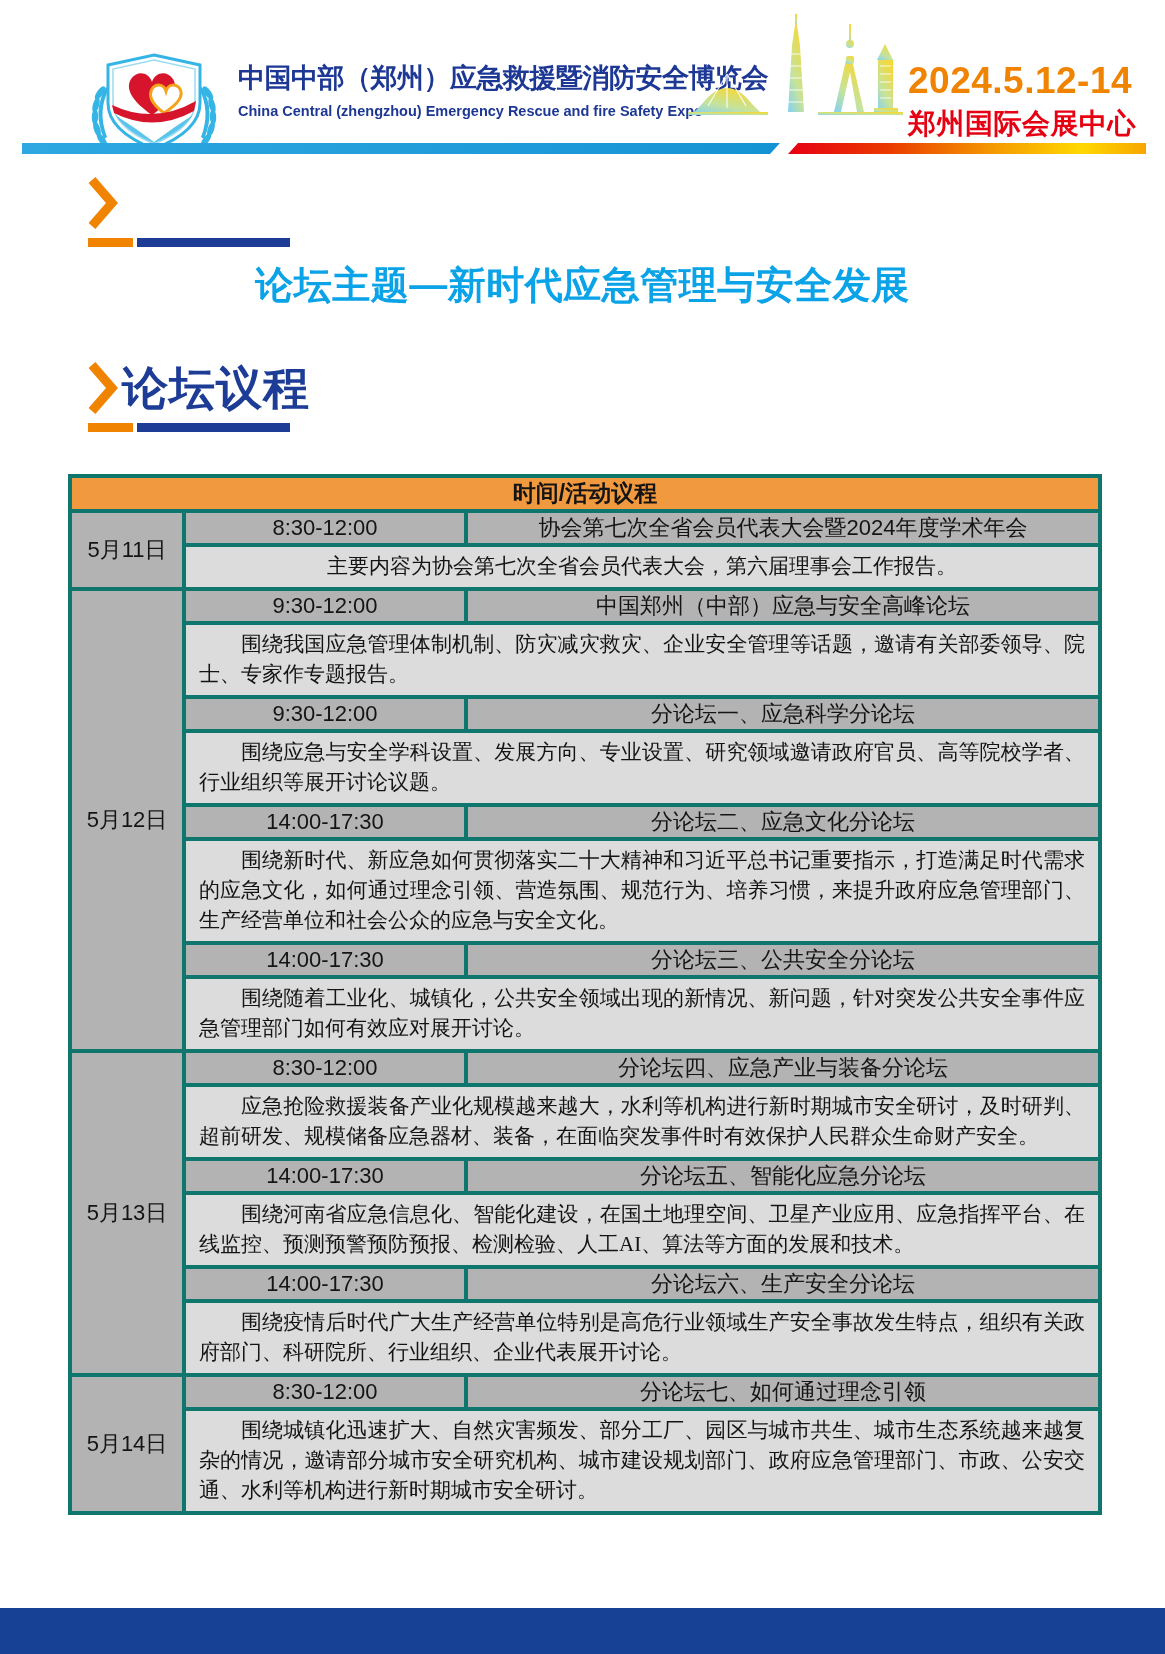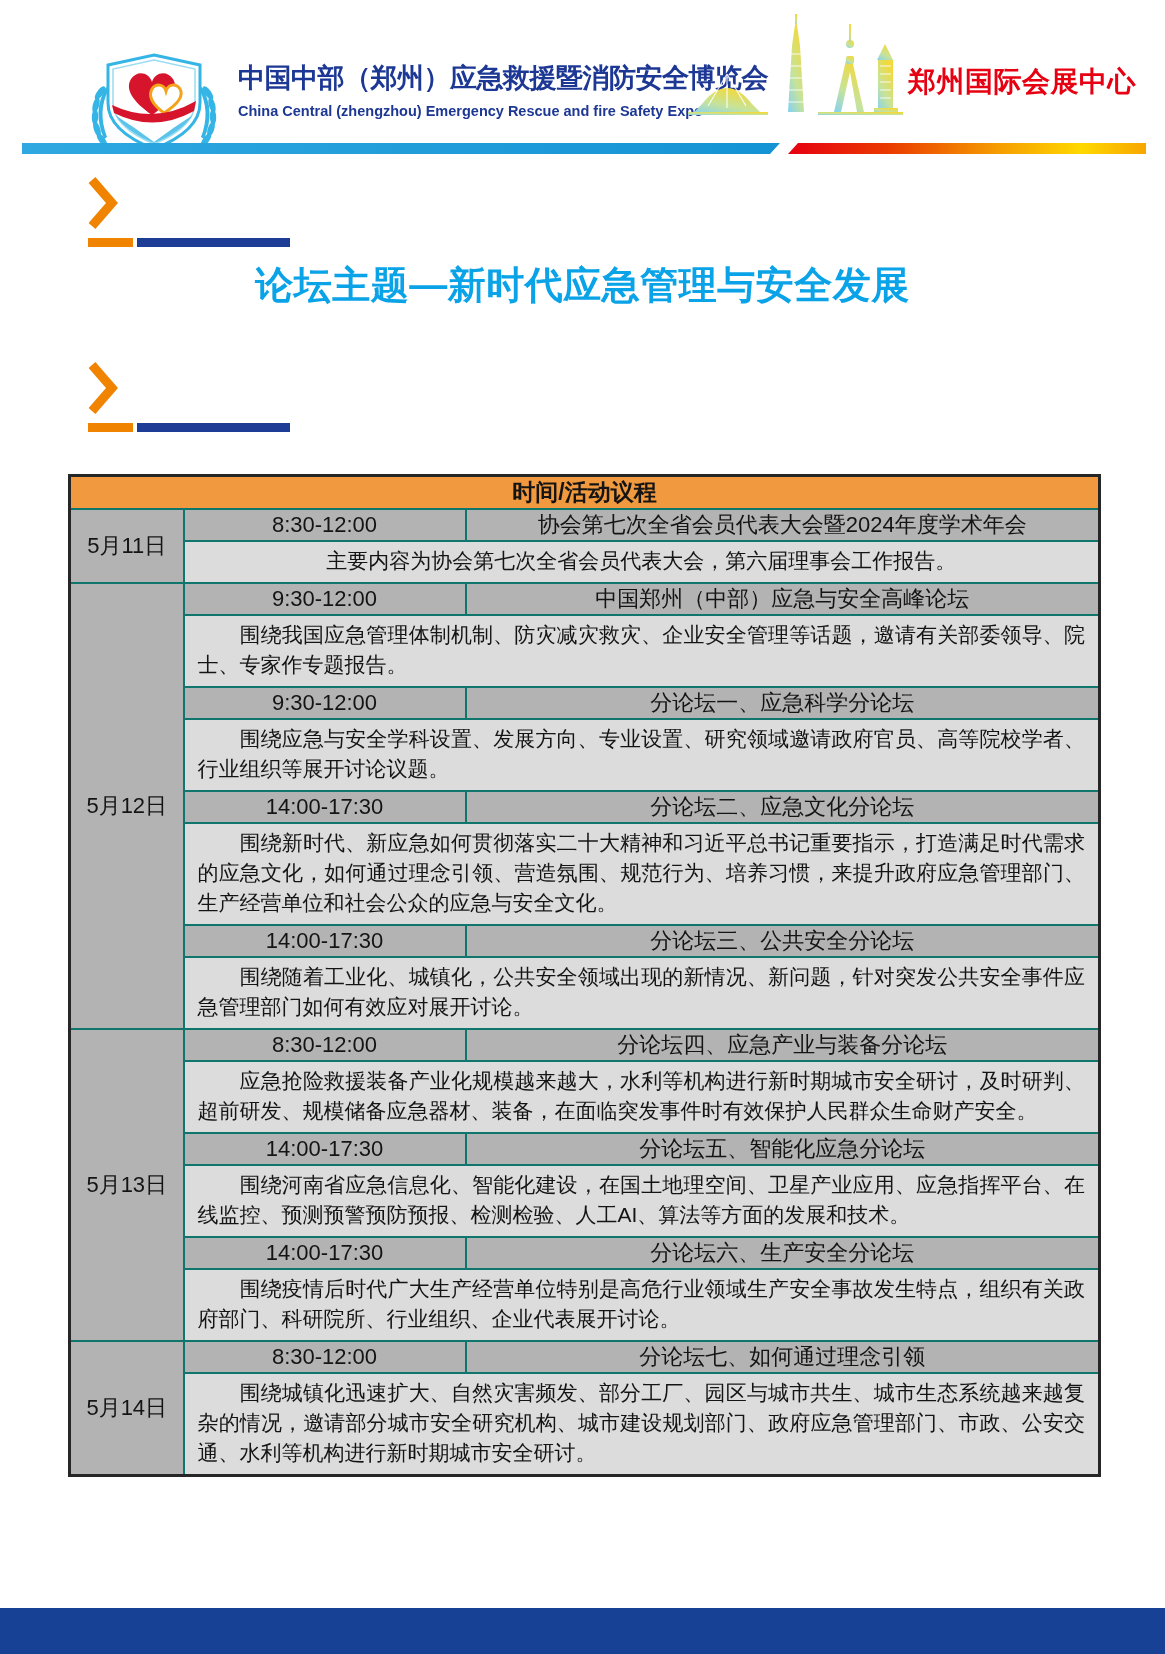--- a/index.html
+++ b/index.html
@@ -37,26 +37,26 @@
   .forum-theme { margin-top:13px; text-align:center; font-size:38px; font-weight:bold; color:#0BA3E8; letter-spacing:0.5px; }
 
   .intro { width:1030px; margin:15px 0 0 68px; font-size:27px; line-height:38px; color:#1E3D96;
            text-align:justify; text-indent:2em; font-weight:500; }
 
   .agenda-head { margin-top:50px; }
 
   
   table.agenda { width:1030px; margin:42px 0 0 68px; border-collapse:collapse; table-layout:fixed;
                  border:3px solid #262626; }
-  table.agenda th, table.agenda td { border:2px solid #0f766e; color:#141414; }
+  table.agenda th, table.agenda td { border:4px solid #0f766e; color:#141414; }
   th.table-title { background:#F0993E; height:32px; font-size:23px; font-weight:bold; text-align:center; }
   td.day-cell { background:#F2F2F2; font-size:24px; text-align:center; vertical-align:middle; }
   tr.row-time td { background:#B3B3B3; height:31px; font-size:22px; text-align:center; vertical-align:middle; }
   tr.row-desc td { background:#DCDCDC; font-size:21px; line-height:30px; padding:4px 13px 6px;
-                   text-align:justify; text-indent:2em; vertical-align:middle; }
+                   text-align:justify; text-indent:2em; vertical-align:middle;font-family:Liberation Serif, serif; }
   tr.row-desc td.center { text-align:center; text-indent:0; }
   .footer-bar { position:absolute; left:0; bottom:0; width:1165px; height:46px; background:#164194; }
 </style>
 </head>
 <body>
 
 <div class="page">
 
   <div class="header">
 
@@ -127,20 +127,21 @@
         </g>
         <g stroke="#ffffff" stroke-width="1.2" opacity="0.85">
           <path d="M39,60 L20,92 M39,60 L39,94 M39,60 L58,92"></path>
           <path d="M103,40 h10 M102,52 h12 M101,64 h14 M101,76 h15 M100,88 h16"></path>
           <path d="M192,52 h11 M192,60 h11 M192,68 h11 M192,76 h11 M192,84 h11"></path>
         </g>
       </svg>
     </div>
 
     <div class="date-block">
+      <div class="date-text">2024.5.12-14</div>
       <div class="venue-text">郑州国际会展中心</div>
     </div>
   </div>
 
   <div class="header-bar">
     <div class="bar-blue"></div>
     <div class="bar-warm"></div>
   </div>
 
   <div class="section-head">
@@ -157,20 +158,21 @@
 
   <div class="forum-theme">论坛主题—新时代应急管理与安全发展</div>
 
 
   <div class="section-head agenda-head">
     <span class="chev">
       <svg width="30" height="54" viewBox="0 0 30 54">
           <polyline points="4,4 24,27 4,50" fill="none" stroke="#F08300" stroke-width="9"></polyline>
         </svg>
     </span>
+    <h2>论坛议程</h2>
   </div>
   <div class="section-underline">
     <span class="u-orange"></span>
     <span class="u-blue"></span>
   </div>
 
   <table class="agenda">
     <colgroup>
         <col style="width:114px">
         <col style="width:282px">

